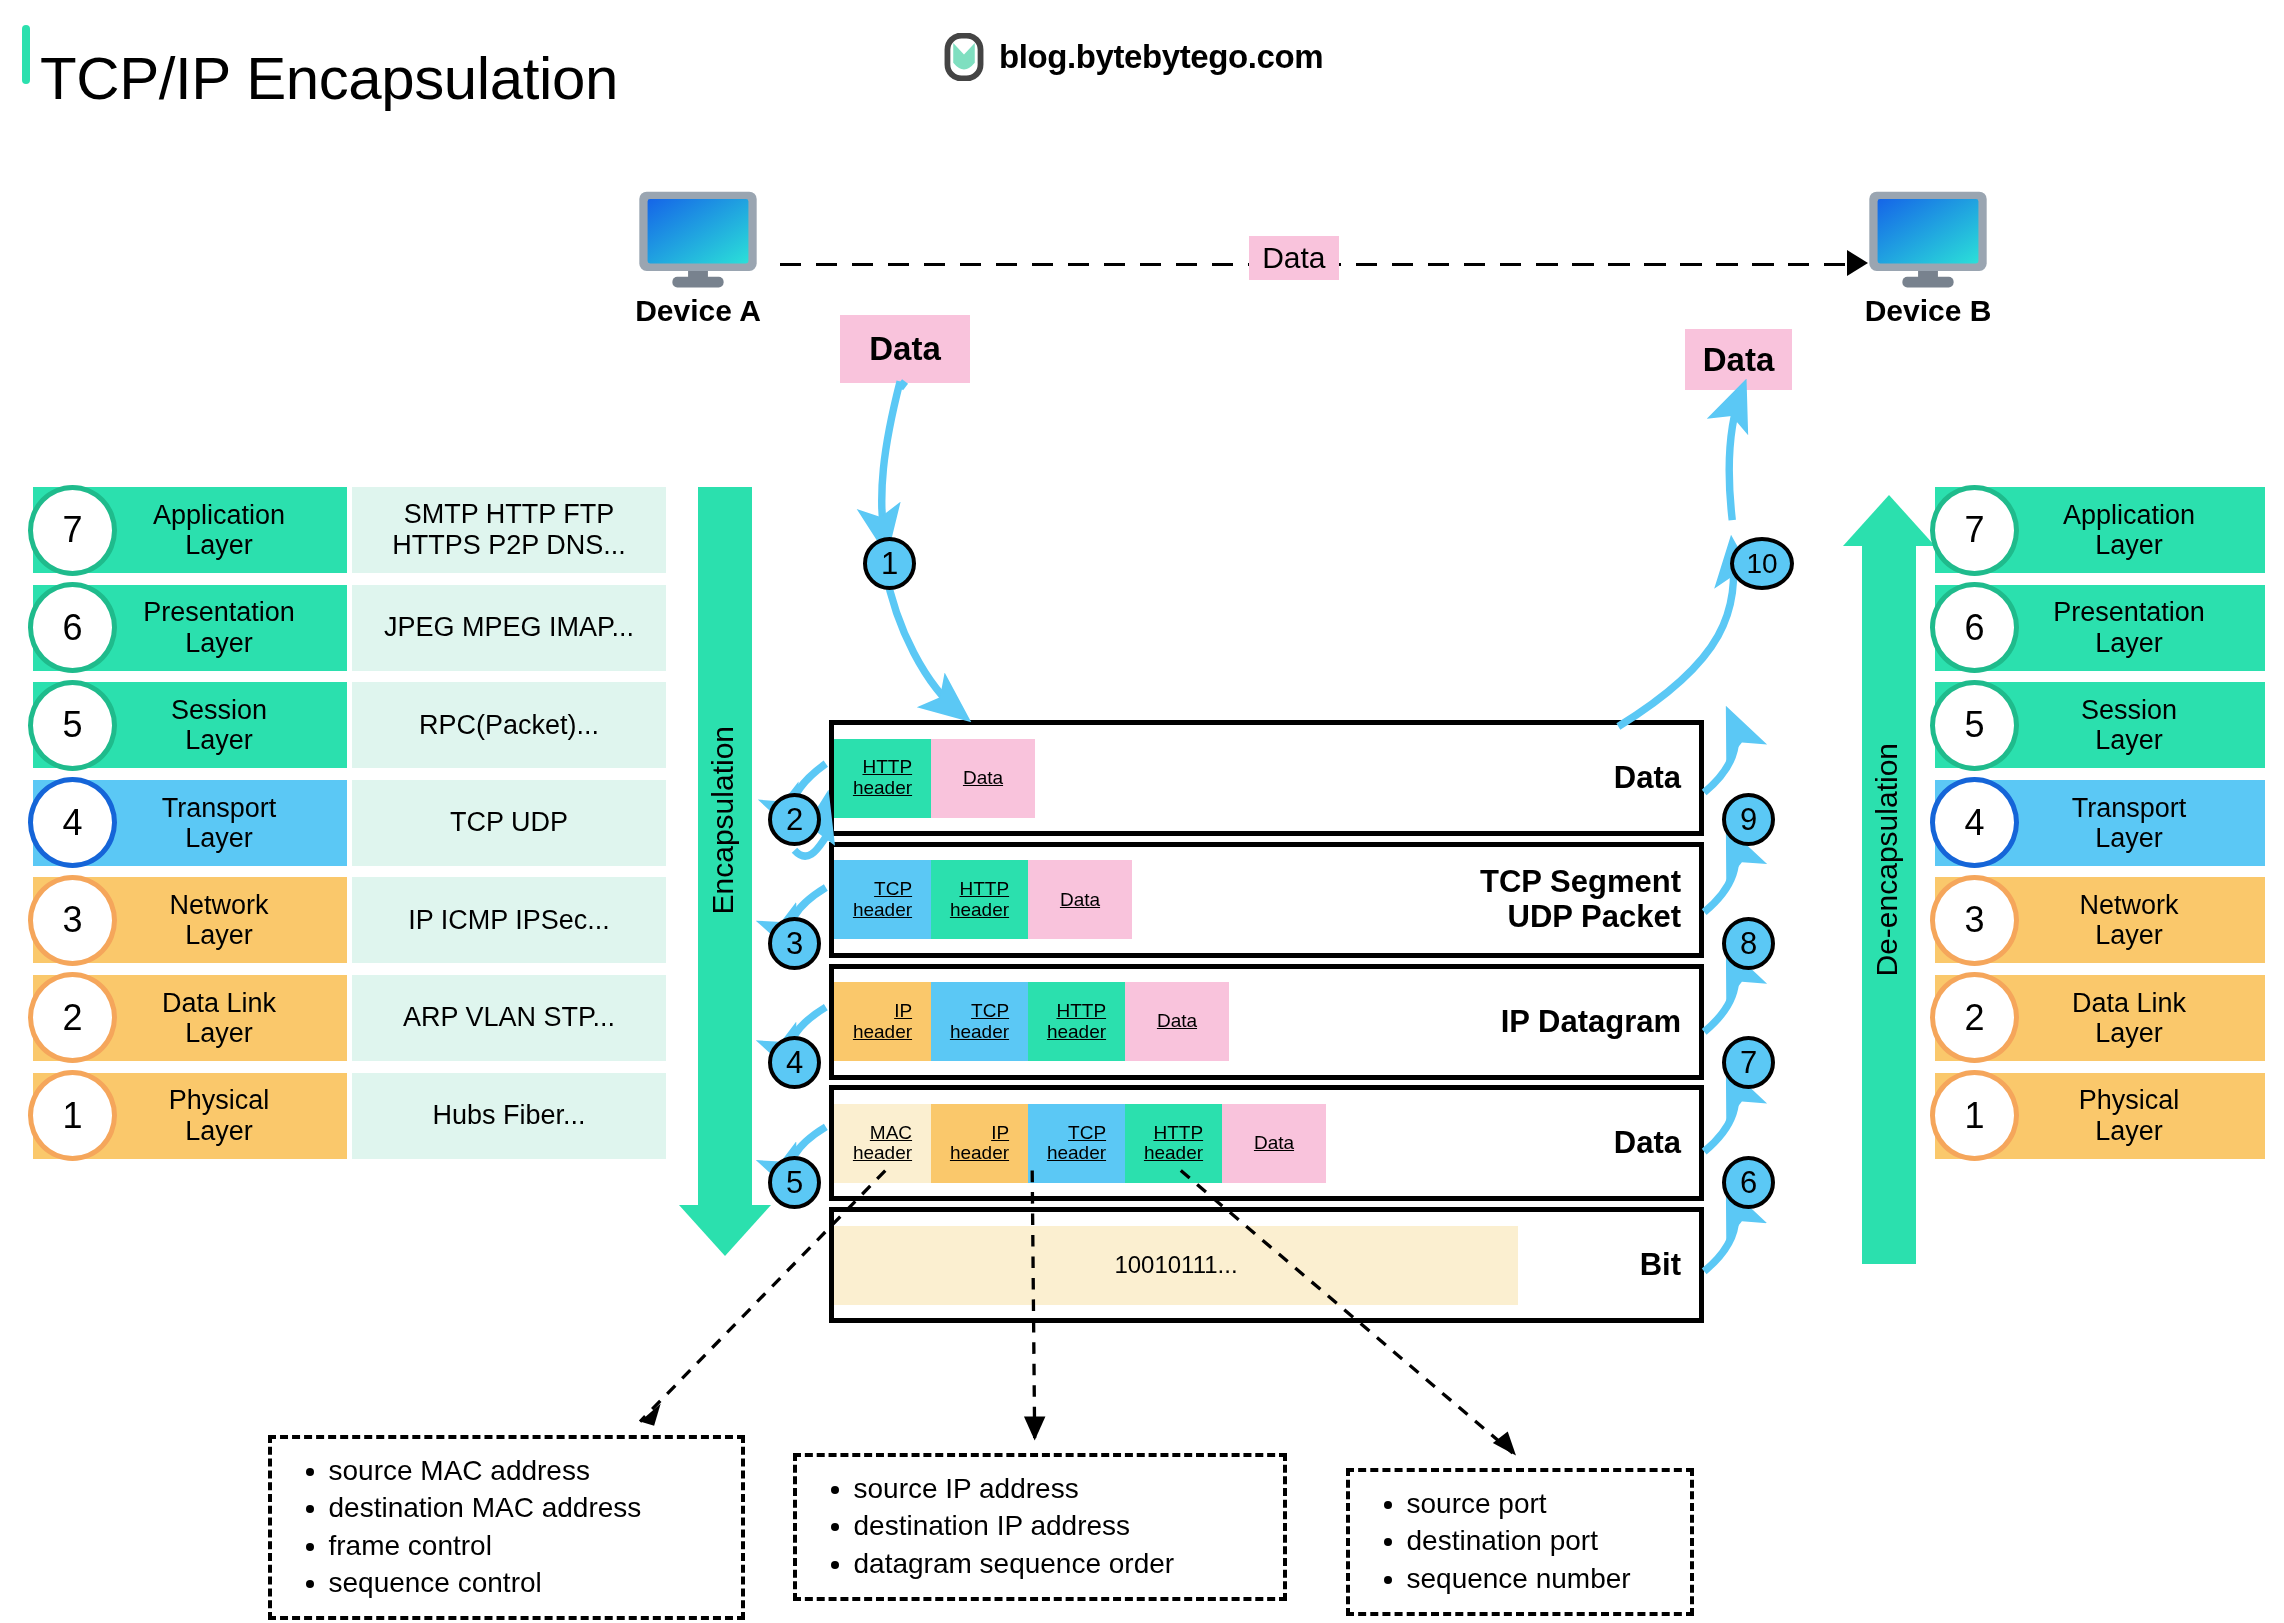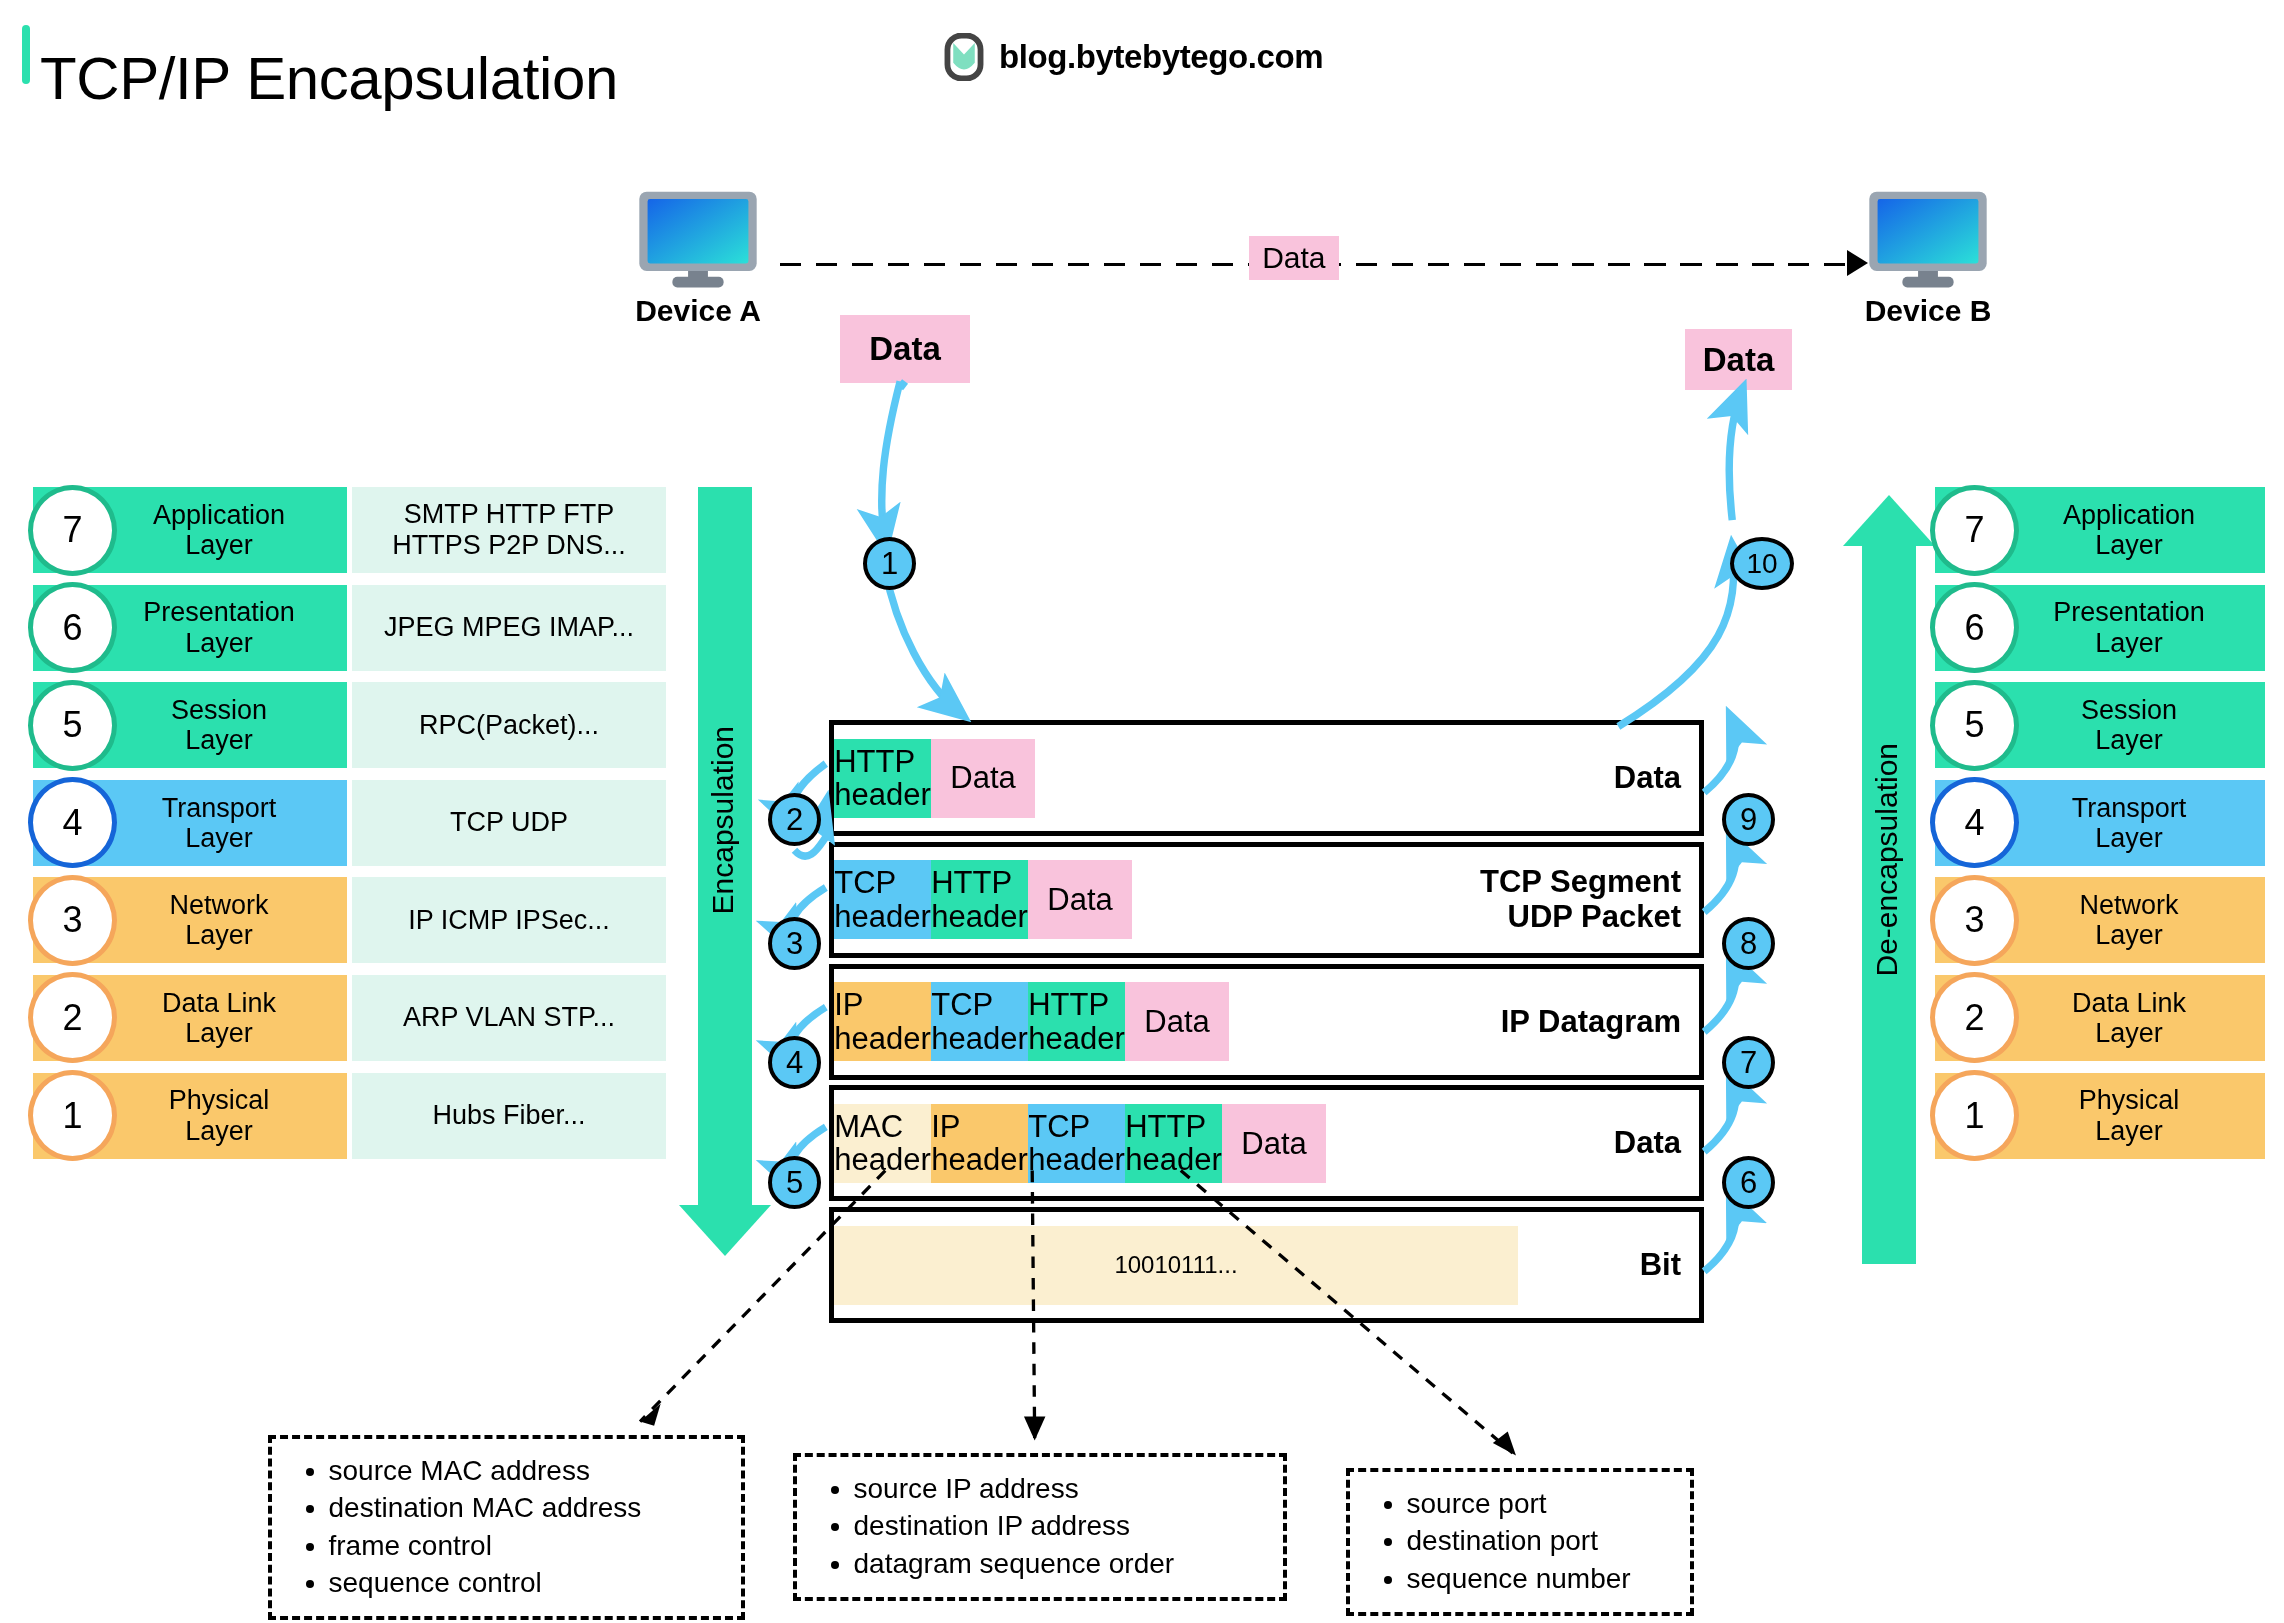--- a/index.html
+++ b/index.html
@@ -58,21 +58,21 @@
   #enc-arrow .vlabel{transform:rotate(180deg);}
   #deenc-arrow{left:1862px;top:495px;}
   #deenc-arrow .shaft{height:718px;}
   #deenc-arrow .vlabel{top:248px;transform:rotate(180deg);}
 
   
   #encap-panel{position:absolute;left:829px;top:720px;width:875px;}
   .encap-row{position:relative;height:116px;border:5.8px solid #000;box-sizing:border-box;background:#fff;
              display:flex;align-items:center;margin-bottom:5.8px;}
   .seg{height:79px;display:flex;flex-direction:column;align-items:center;justify-content:center;
-       font-size:31px;line-height:1.08;text-align:left;box-sizing:border-box;}
+       font-size:19px;line-height:1.08;text-align:right;box-sizing:border-box;text-decoration:underline;}
   .row-label{position:absolute;right:18px;top:50%;transform:translateY(-50%);
              font-size:31px;font-weight:700;text-align:right;line-height:1.12;white-space:nowrap;}
   .bitband{height:79px;background:#FBEFD0;display:flex;align-items:center;justify-content:center;font-size:24px;}
 
   
   .step{position:absolute;width:53px;height:53px;border-radius:50%;background:#5BC8F5;border:4.1px solid #000;
         display:flex;align-items:center;justify-content:center;font-size:31px;box-sizing:border-box;z-index:6;}
 
   
   .callout{position:absolute;border:4.1px dashed #000;padding:13.2px 21.5px 15px 21.5px;background:#fff;box-sizing:border-box;}

